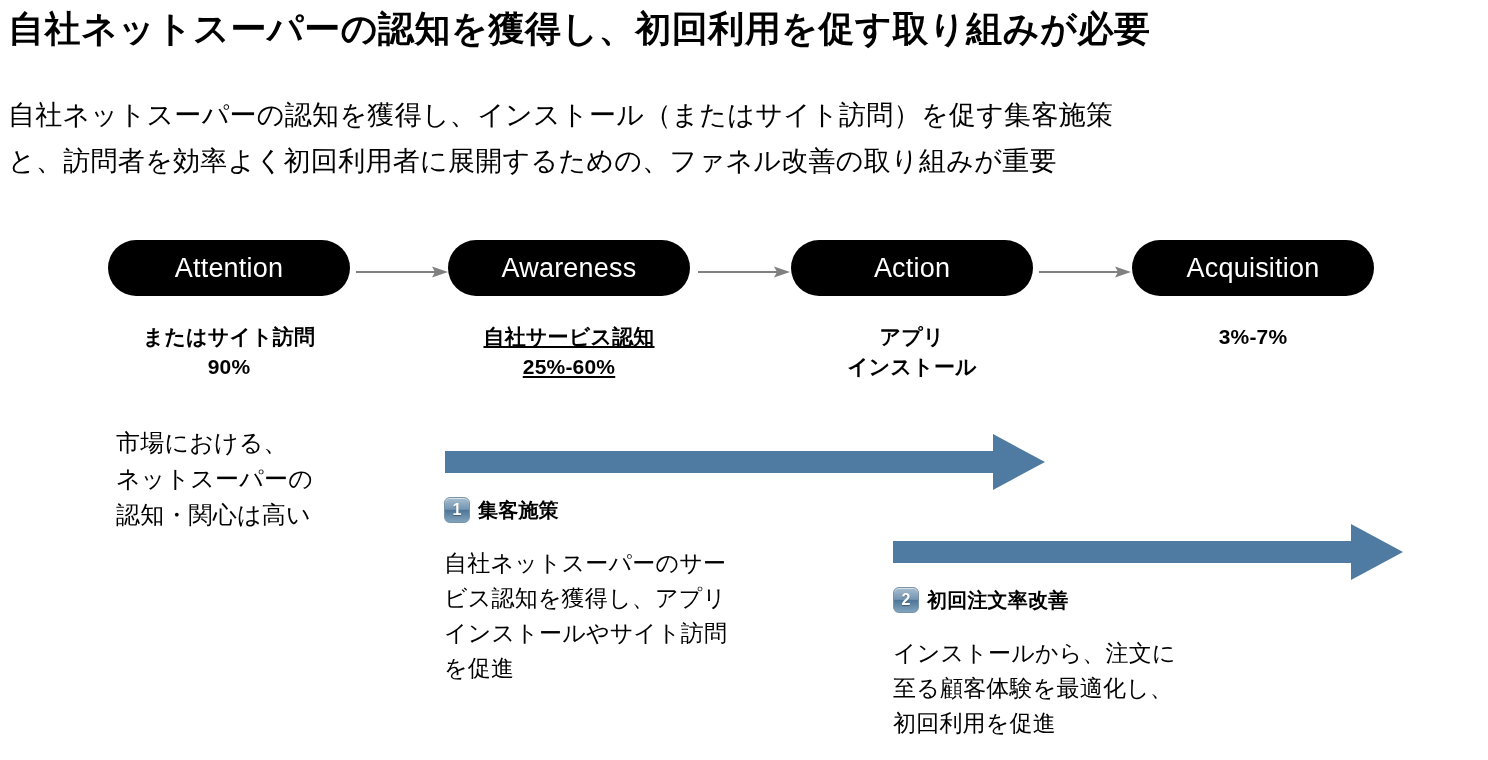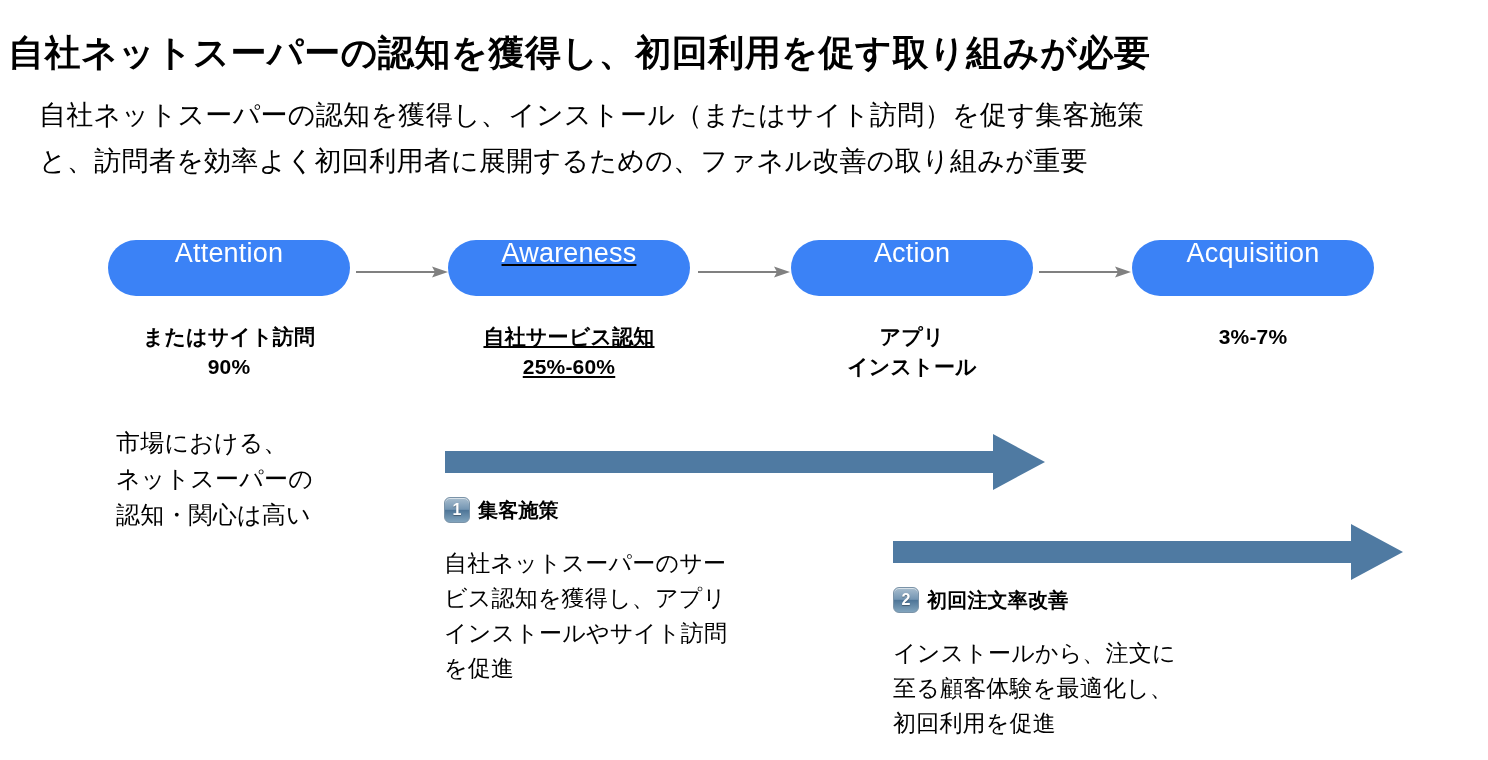--- a/index.html
+++ b/index.html
@@ -24,53 +24,53 @@
   
   .page-title {
     position: absolute;
     left: 8px;
     top: 6px;
     font-size: 36px;
     font-weight: bold;
     letter-spacing: 0.5px;
     white-space: nowrap;
     line-height: 1.25;
-    margin-top: 24px;
   }
   .subtitle {
     position: absolute;
     left: 8px;
     top: 92px;
     font-size: 27px;
     font-weight: normal;
     line-height: 46px;
     letter-spacing: 0.3px;
     white-space: nowrap;
   }
-  .subtitle span { display: block; margin-left: 31px; }
+  .subtitle span { display: block; }
 
   
   .funnel {
     position: absolute;
     left: 0;
     top: 240px;
     width: 1488px;
     height: 170px;
   }
   .stage {
     position: absolute;
     top: 0;
     width: 242px;
   }
   .stage-pill {
     width: 242px;
     height: 56px;
     border-radius: 28px;
-    background: #3b82f6;
+    background: #000000;
     display: flex;
+    align-items: center;
     justify-content: center;
     box-sizing: border-box;
   }
   .stage-pill-label {
     color: #ffffff;
     font-size: 27px;
     font-weight: normal;
     letter-spacing: 0.2px;
     line-height: 1;
   }

